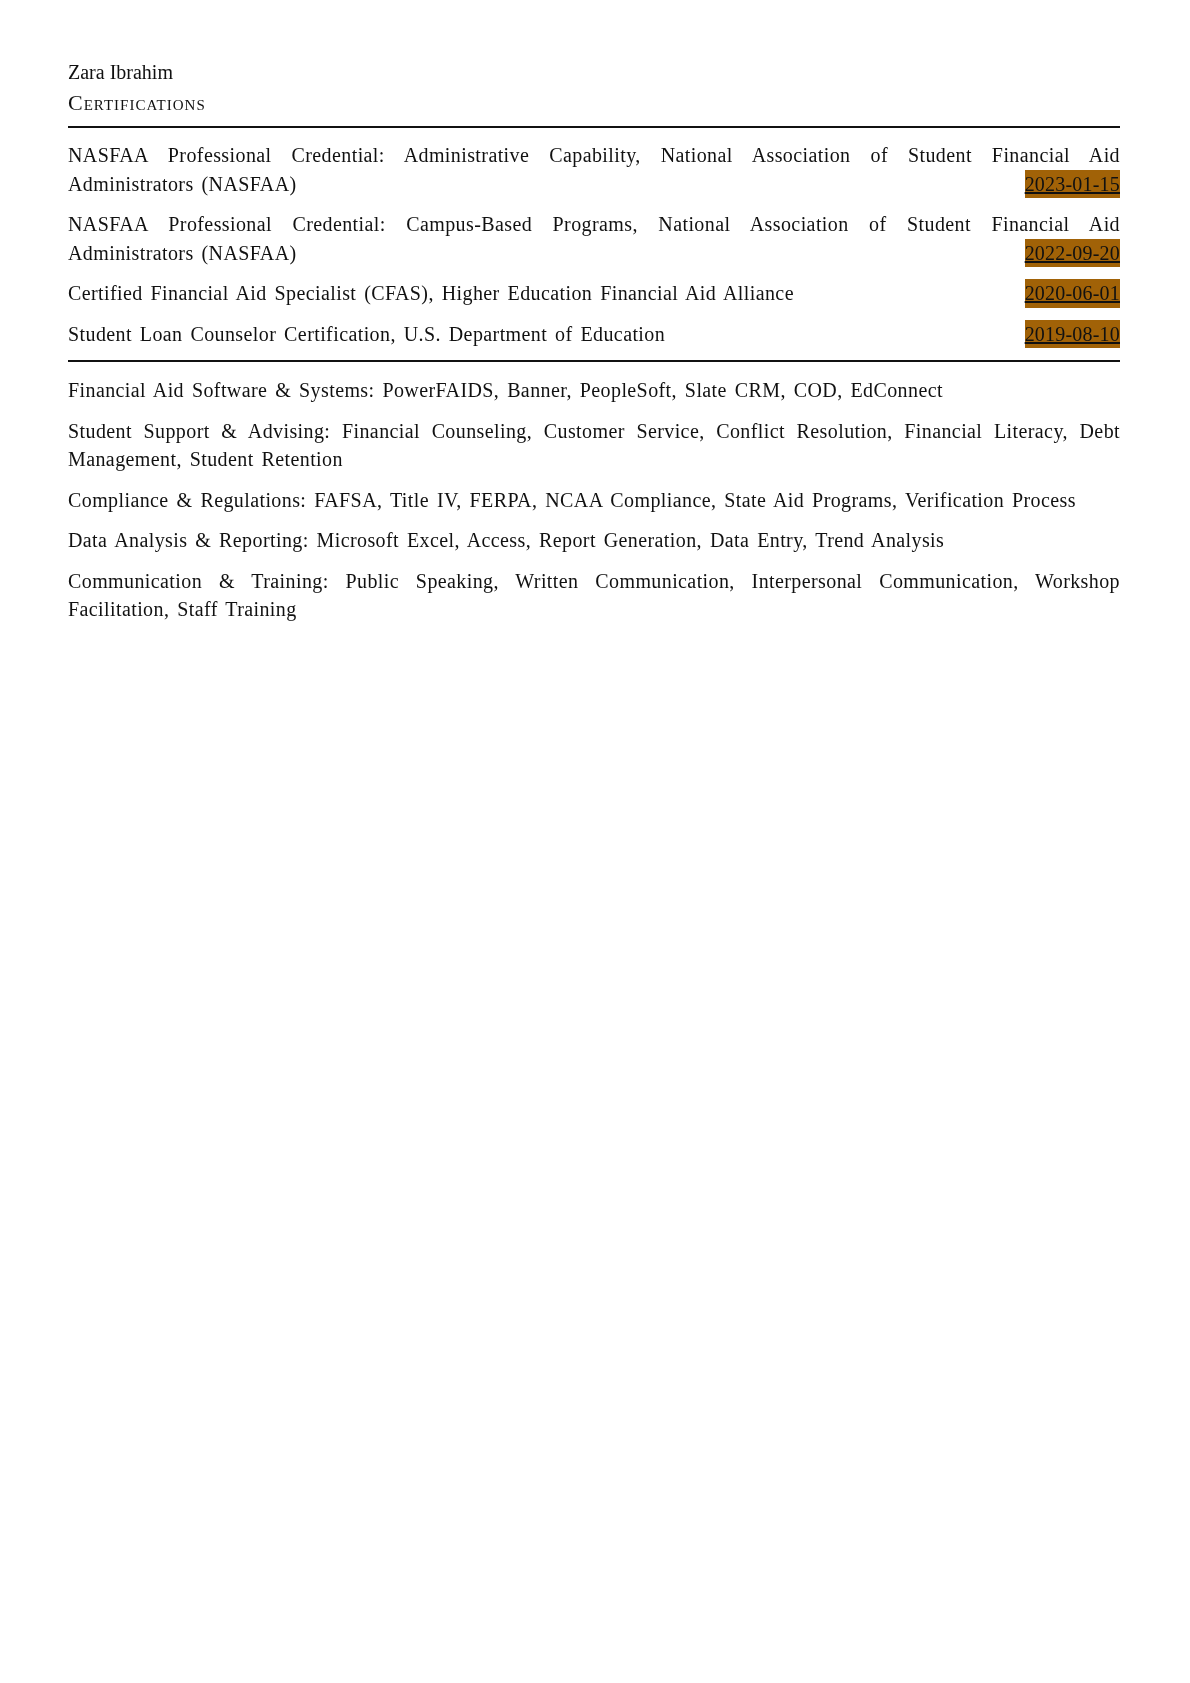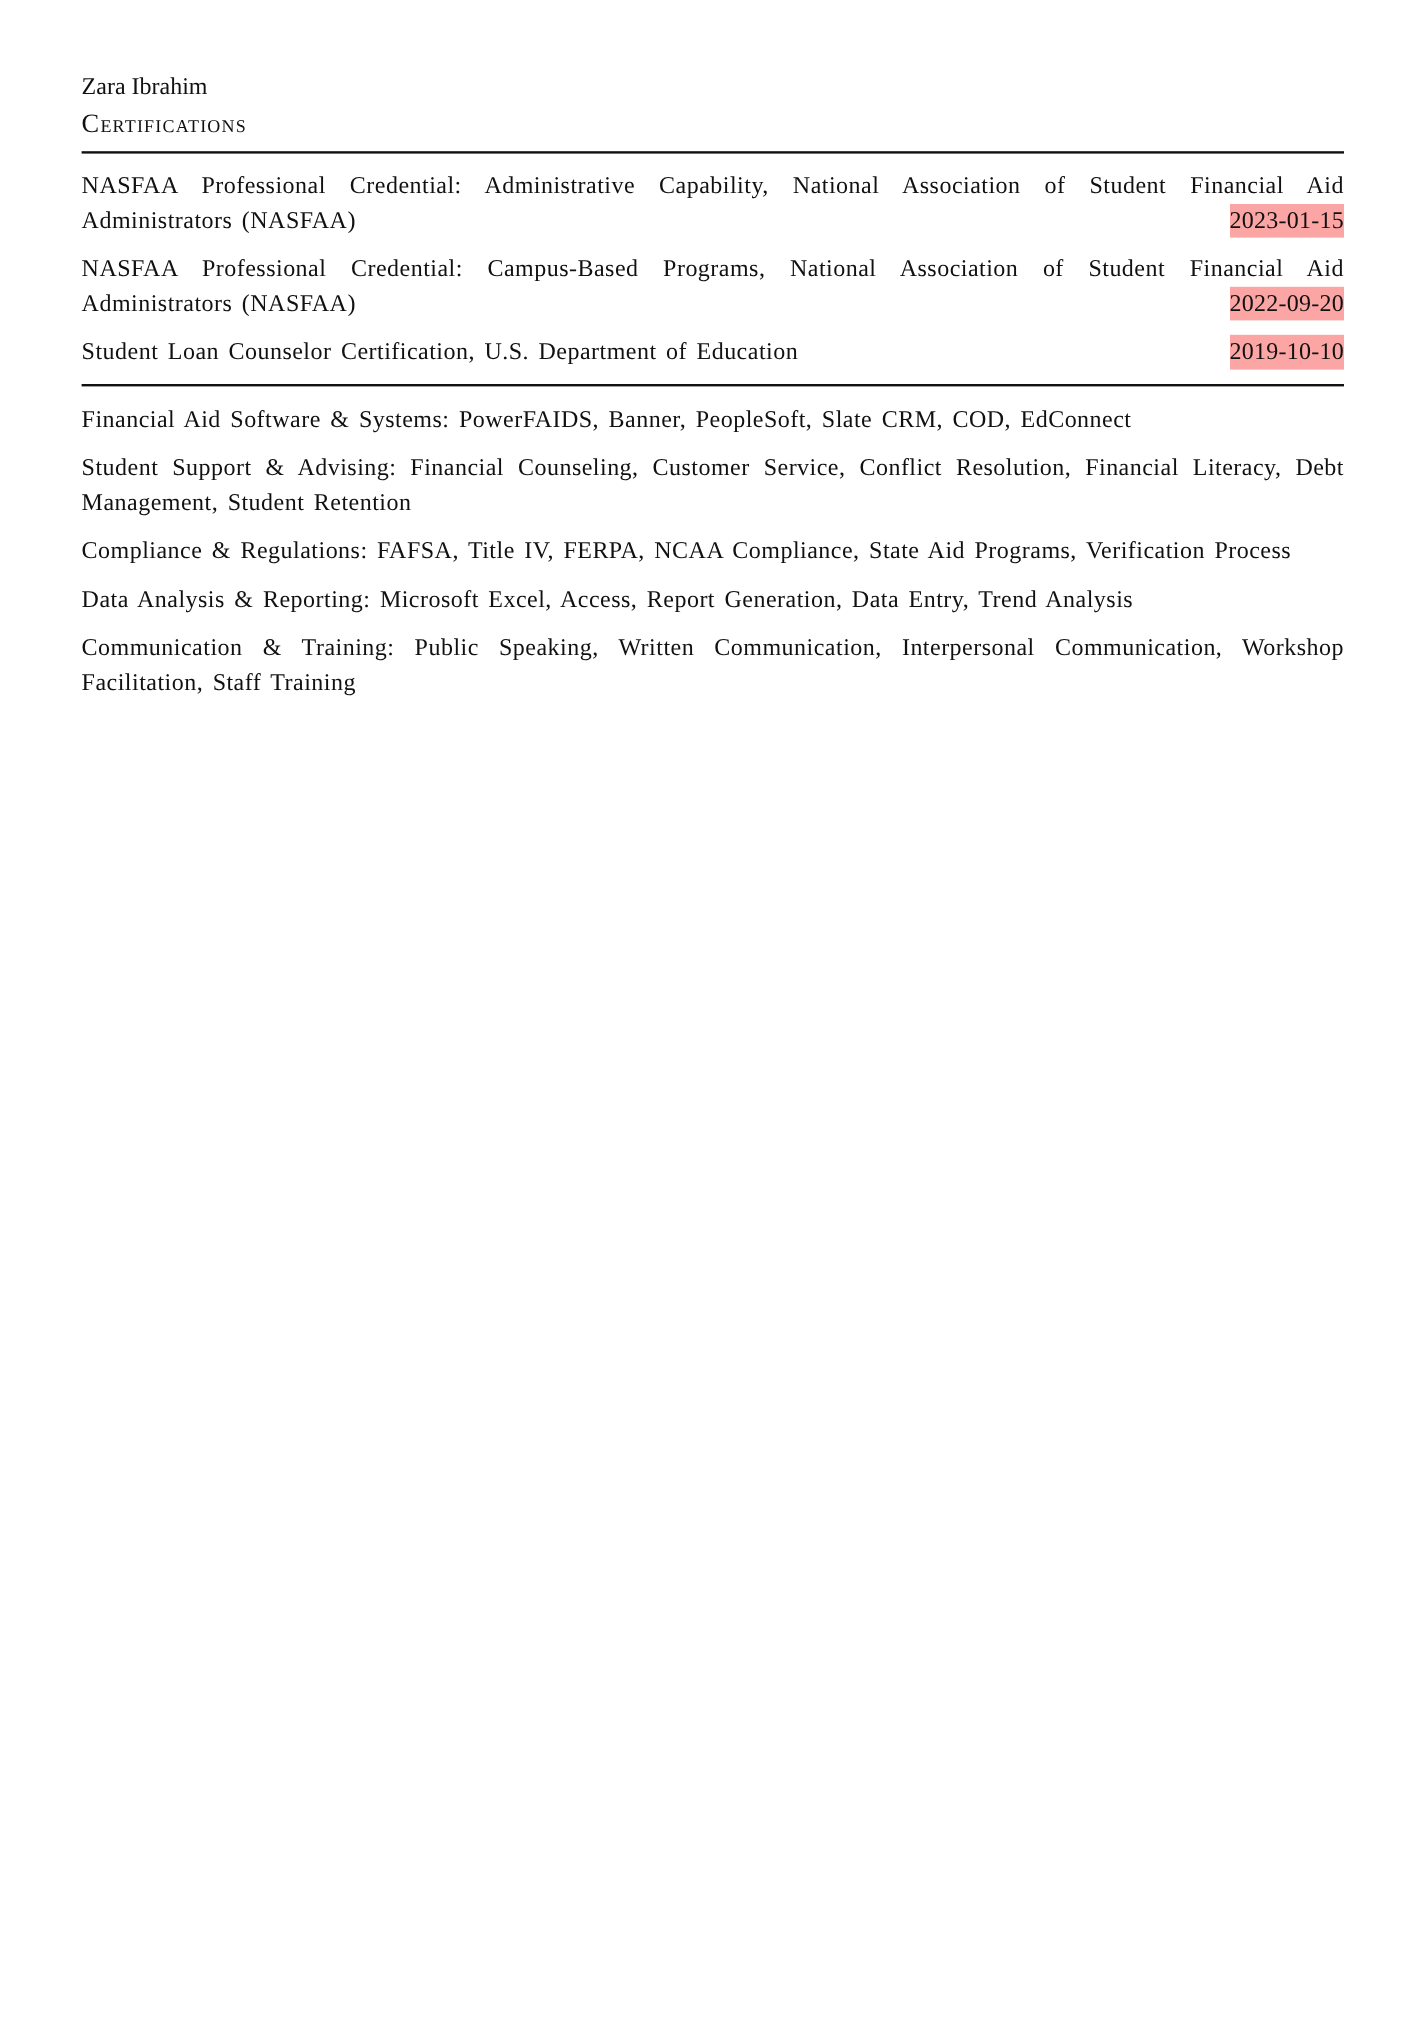--- a/index.html
+++ b/index.html
@@ -55,21 +55,22 @@
     font-weight: normal;
   }
   .cert-entry {
     padding-right: 0;
   }
   .cert-date {
     position: absolute;
     right: 0;
     bottom: 0;
     letter-spacing: 0.2px;
-    background: #fca5a5;
+    background: #a16207;
+    text-decoration: underline;
   }
   .skills-entries {
     margin-top: 14px;
   }
 </style>
 </head>
 <body>
 
 <div class="page">
   <div class="content">
@@ -84,24 +85,28 @@
       <div class="entry cert-entry">
         <b>NASFAA Professional Credential: Administrative Capability</b><span>, National Association of Student Financial Aid Administrators (NASFAA)</span>
         <span class="cert-date">2023-01-15</span>
       </div>
 
       <div class="entry cert-entry">
         <b>NASFAA Professional Credential: Campus-Based Programs</b><span>, National Association of Student Financial Aid Administrators (NASFAA)</span>
         <span class="cert-date">2022-09-20</span>
       </div>
 
+      <div class="entry cert-entry">
+        <b>Certified Financial Aid Specialist (CFAS)</b><span>, Higher Education Financial Aid Alliance</span>
+        <span class="cert-date">2020-06-01</span>
+      </div>
 
       <div class="entry cert-entry">
         <b>Student Loan Counselor Certification</b><span>, U.S. Department of Education</span>
-        <span class="cert-date">2019-10-10</span>
+        <span class="cert-date">2019-08-10</span>
       </div>
 
     </div>
 
     <hr class="section-rule">
 
     <div class="entries skills-entries">
 
       <div class="entry skill-entry">
         <b class="skill-label">Financial Aid Software &amp; Systems:</b>

